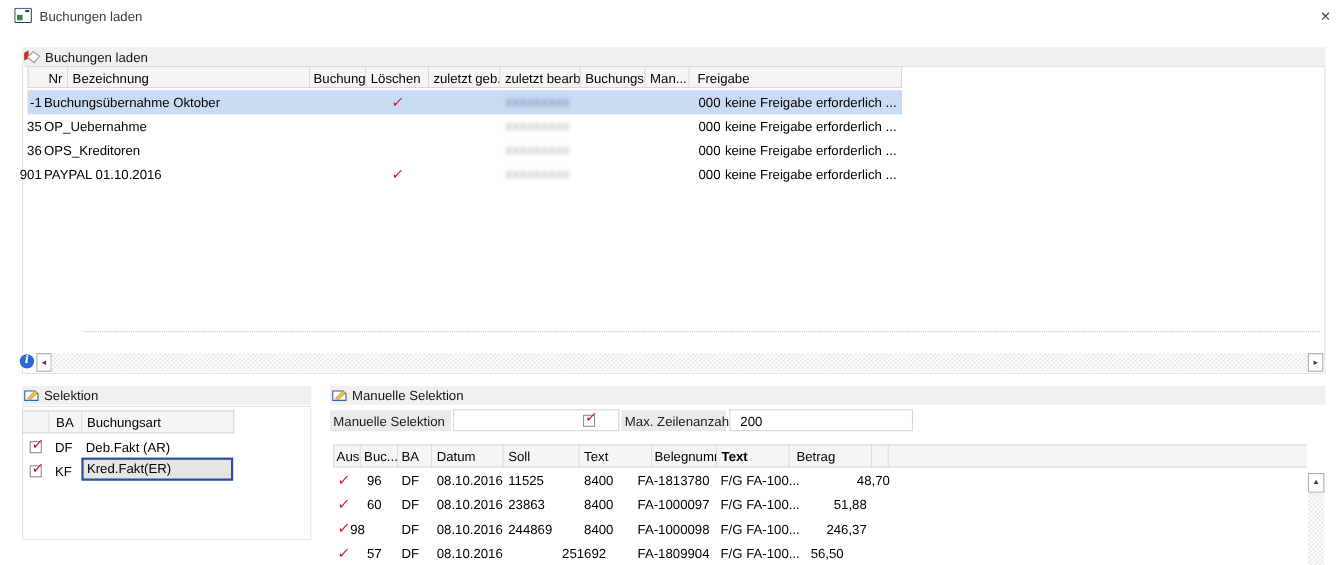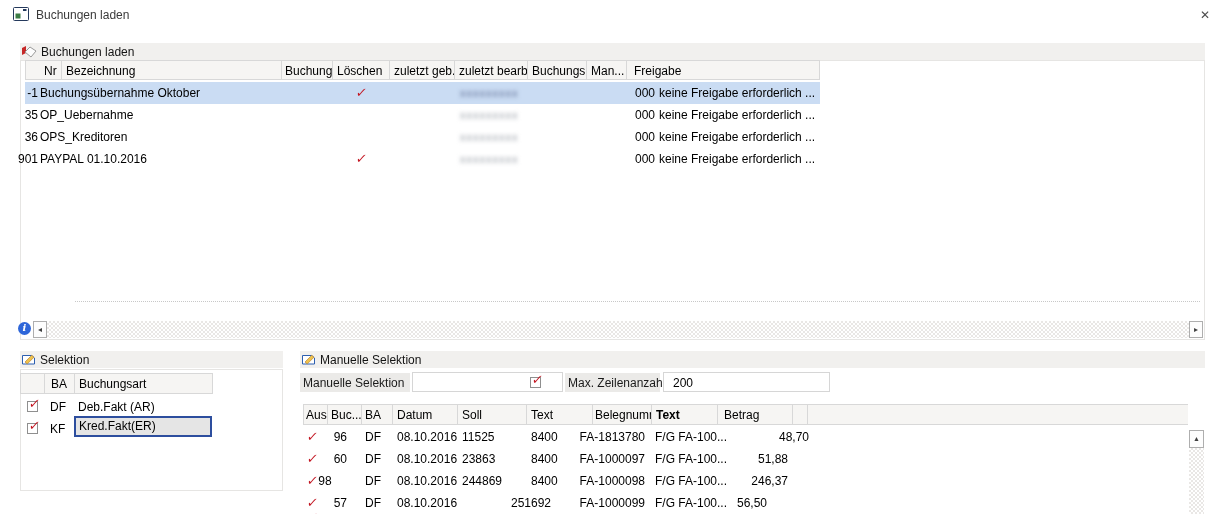--- a/index.html
+++ b/index.html
@@ -231,21 +231,21 @@
   <span style="left:352px;">F/G FA-100...</span>
   <span style="left:413px;width:72px;text-align:right;">246,37</span>
 </div>
 <div class="trow" style="left:303px;top:492px;width:885px;">
   <span class="red" style="left:4px;top:3px;">✓</span>
   <span style="left:0px;width:44px;text-align:right;">57</span>
   <span style="left:62px;">DF</span>
   <span style="left:94px;">08.10.2016</span>
   <span style="left:172px;margin-left:36px;">251692</span>
   <span style="left:228px;"></span>
-  <span style="left:272px;width:70px;text-align:right;">FA-1000099</span>
+  <span style="left:272px;width:70px;text-align:right;">FA-1809904</span>
   <span style="left:352px;">F/G FA-100...</span>
   <span style="left:413px;width:72px;text-align:center;">56,50</span>
 </div>
 
 <div class="trow" style="left:303px;top:510px;width:885px;">
   <span class="red" style="left:4px;top:0px;">✓</span>
 </div>
 
 <div class="sbtn" style="left:1189px;top:430px;width:15px;height:18px;line-height:16px;font-size:7px;">▲</div>
 <div class="strack" style="left:1189px;top:448px;width:15px;height:66px;"></div>

